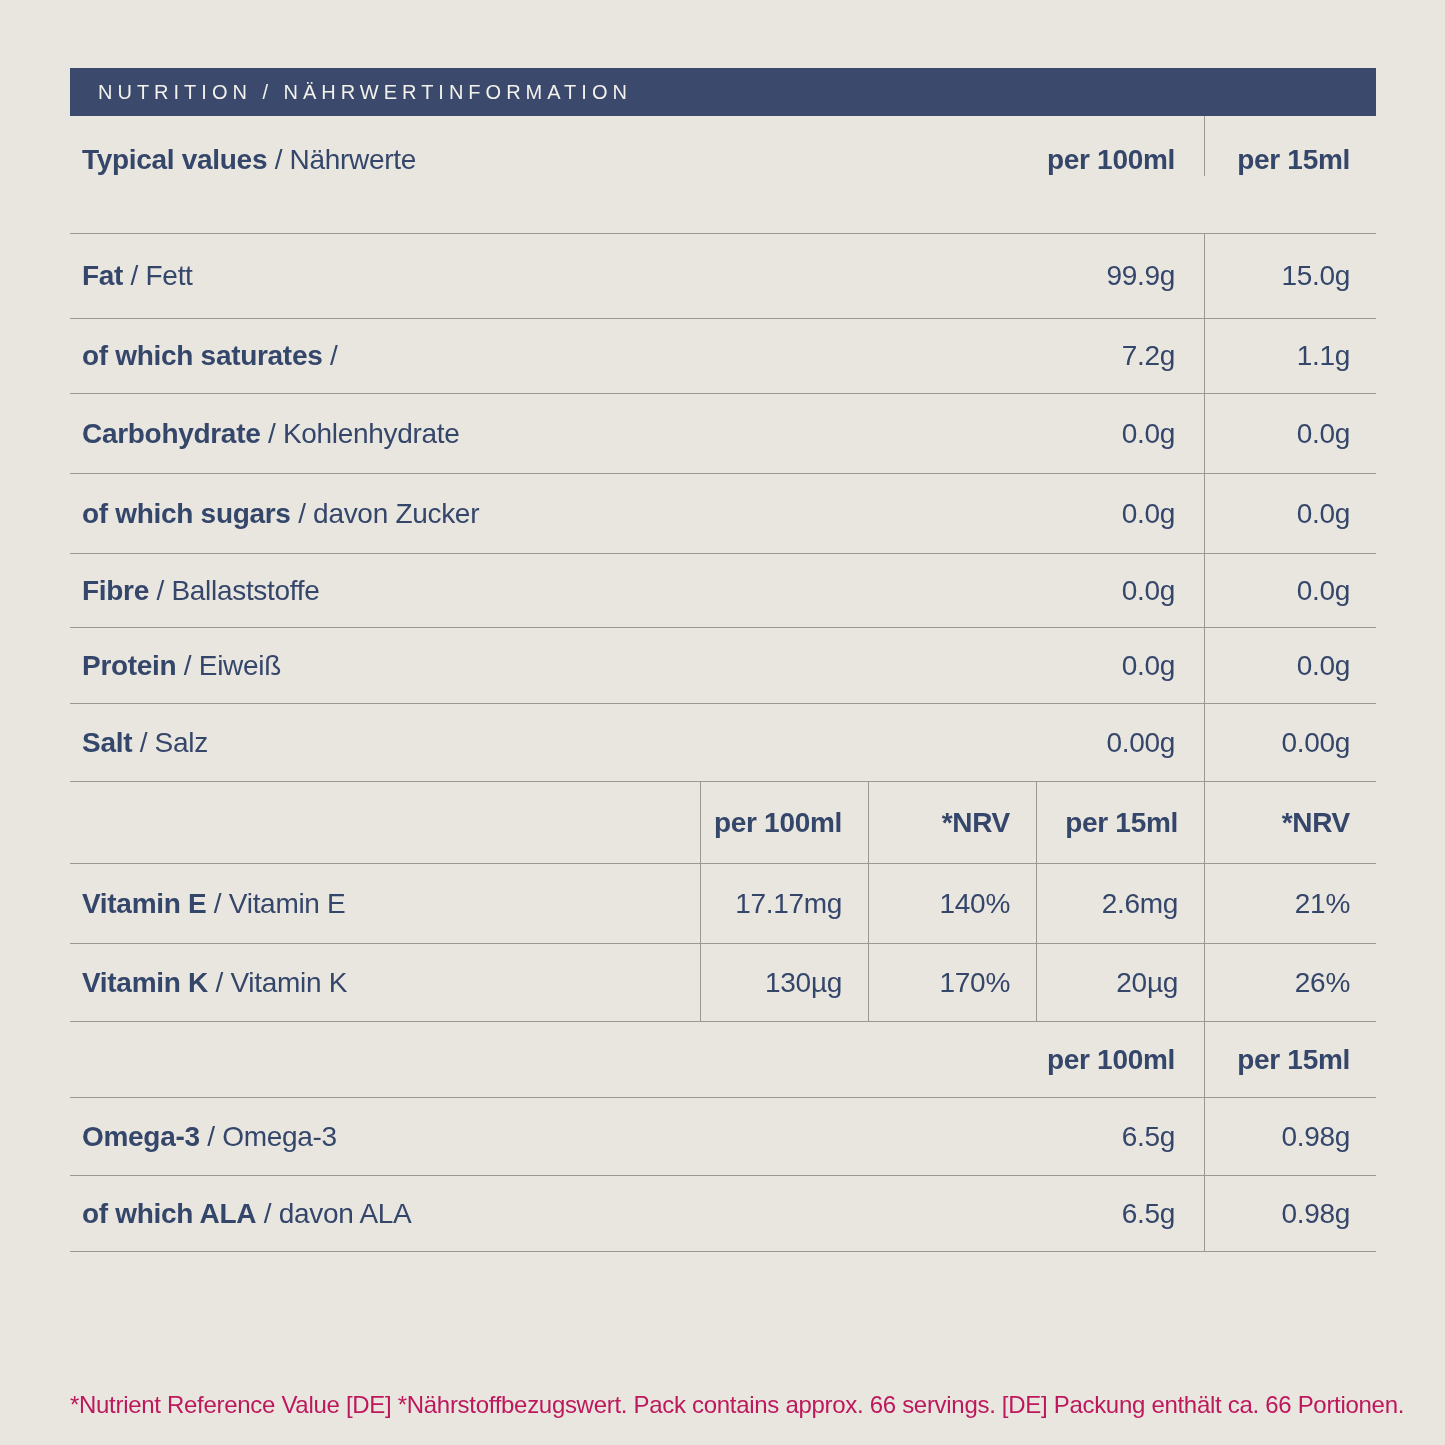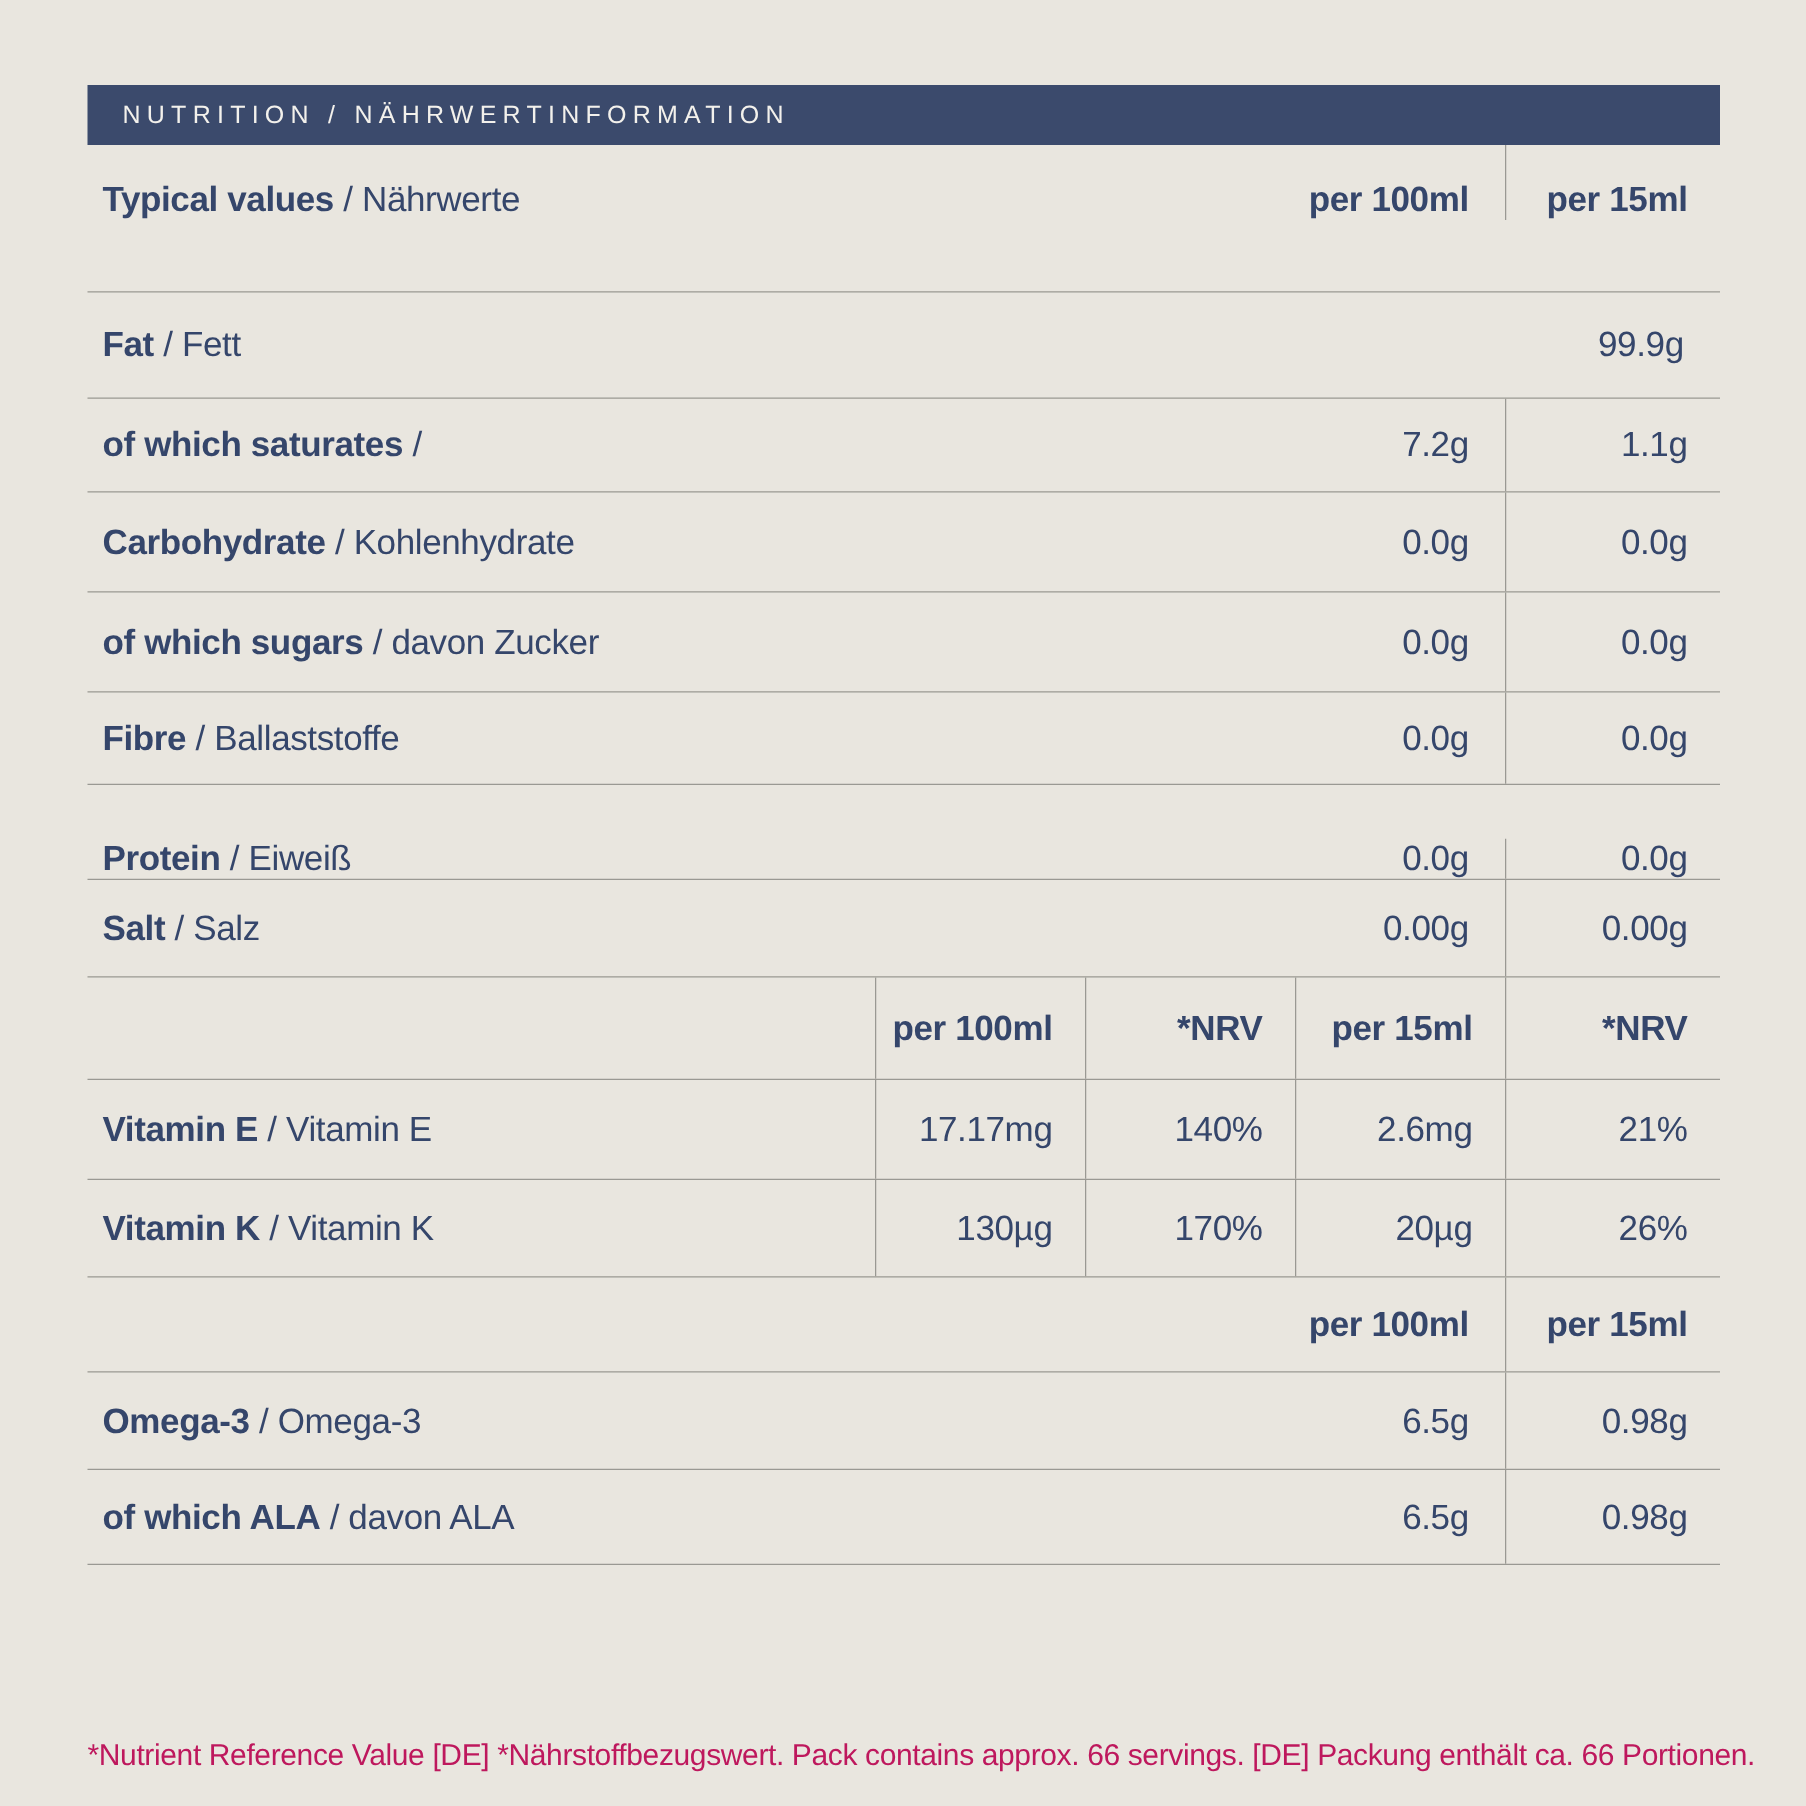--- a/index.html
+++ b/index.html
@@ -50,21 +50,21 @@
 
   
   .r-typical { height: 118px; align-items: flex-start; }
   .r-typical .cell { align-items: flex-start; padding-top: 28px; }
   .r-energy  { height: 120px; }
   .r-fat { height: 85px; }
   .r-sat { height: 75px; }
   .r-carb { height: 80px; }
   .r-sugar { height: 80px; }
   .r-fibre { height: 74px; }
-  .r-protein { height: 76px; align-items: flex-end; }
+  .r-protein { height: 76px; }
   .r-salt { height: 78px; }
   .two-line { display: flex; flex-direction: column; justify-content: center;
               text-align: right; line-height: 44px; }
   .shift-up { position: relative; top: -21px; }
 
   
   .vrow { display: flex; align-items: stretch; border-bottom: 1.5px solid #9a9993; font-size: 28px; }
   .v-label { width: 630px; display: flex; align-items: center; padding-left: 12px; }
   .v-cell { width: 168px; display: flex; align-items: center; justify-content: flex-end;
             padding-right: 26px; border-left: 1.5px solid #9a9993; }
@@ -109,20 +109,21 @@
     </div>
 
 
     <div class="row r-fat">
       <div class="cell cell-label">
         <span class="lbl-b">Fat</span>
           <span class="sep"> / </span>
           <span class="lbl-r">Fett</span>
       </div>
       <div class="cell cell-v100 val">99.9g</div>
+      <div class="cell cell-v15 val">15.0g</div>
     </div>
 
     <div class="row r-sat">
       <div class="cell cell-label">
         <span class="lbl-b">of which saturates</span>
           <span class="sep"> / </span>
       </div>
       <div class="cell cell-v100 val">7.2g</div>
       <div class="cell cell-v15 val">1.1g</div>
     </div>

